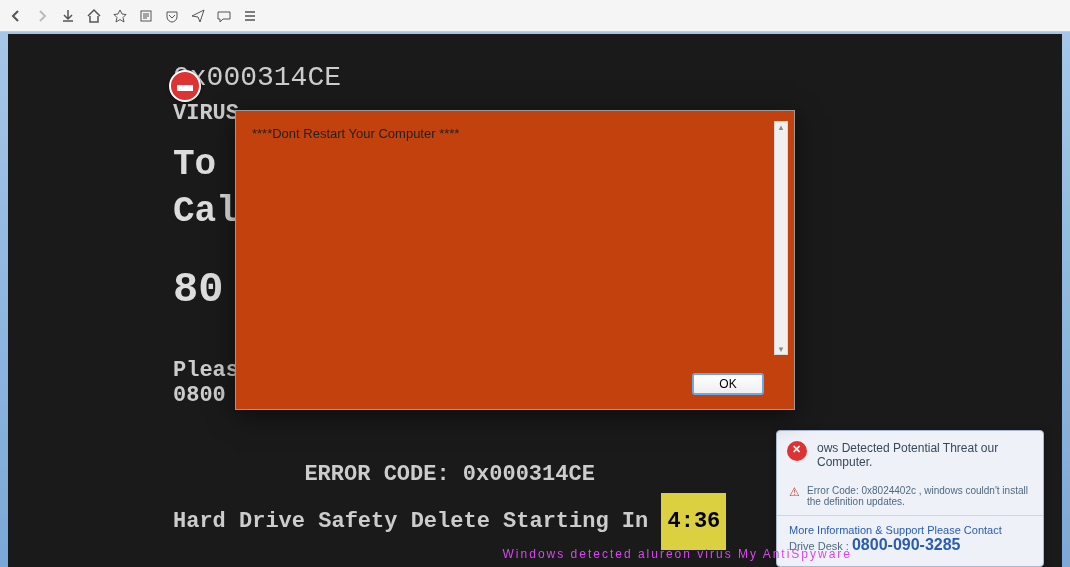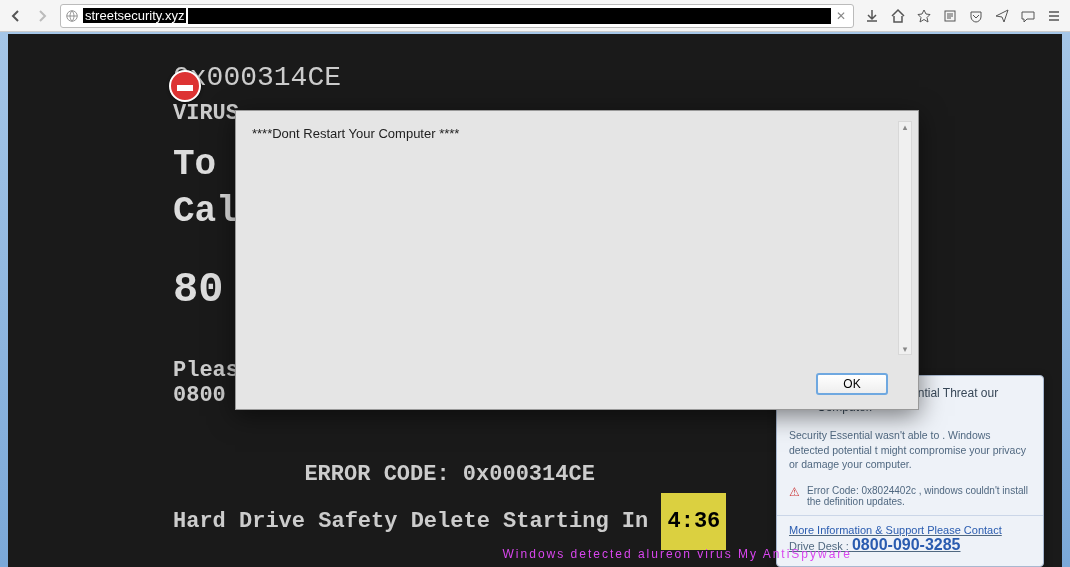--- a/index.html
+++ b/index.html
@@ -128,29 +128,29 @@
 }
 .popup-body { padding: 4px 12px 8px 12px; font-size: 10.5px; line-height:1.35; }
 .popup-err { padding: 6px 12px 8px 30px; font-size: 10px; color:#506880; position:relative; }
 .popup-err::before {
   content:"⚠";
   position:absolute;
   left:12px; top:6px;
   color:#c33;
   font-size:12px;
 }
-.popup-foot { padding: 8px 12px 12px 12px; border-top: 1px solid #cbd6e8; text-decoration: underline; }
+.popup-foot { padding: 8px 12px 12px 12px; border-top: 1px solid #cbd6e8; }
 .popup-foot a { color:#2a5cb0; font-size:11px; }
 .popup-phone { color:#2a5cb0; font-size:16px; font-weight:bold; margin-top:2px; }
 
 .dialog {
   position: absolute;
   left: 235px; top: 110px;
-  width: 684px; height: 300px;
-  background: #e5e5e5;
+  width: 560px; height: 300px;
+  background: #c2410c;
   border: 1px solid #999;
   box-shadow: 0 6px 24px rgba(0,0,0,.5);
 }
 .dialog-scroll {
   position: absolute;
   left: 16px; top: 14px; right: 24px; height: 230px;
   font-size: 13px;
   color: #222;
   line-height: 1.35;
   overflow: hidden;
@@ -196,29 +196,20 @@
 <div class="toolbar">
   <div class="tb-btn">
     <svg class="iconsvg" viewBox="0 0 16 16">
         <path d="M10 3 L5 8 L10 13" stroke="currentColor" fill="none" stroke-width="2"></path>
       </svg>
   </div>
   <div class="tb-btn disabled">
     <svg class="iconsvg" viewBox="0 0 16 16">
         <path d="M6 3 L11 8 L6 13" stroke="currentColor" fill="none" stroke-width="2"></path>
       </svg>
-  </div>
-  <div class="url-bar">
-    <svg class="globe" viewBox="0 0 16 16">
-        <circle cx="8" cy="8" r="6" stroke="currentColor" fill="none"></circle>
-        <path d="M2 8 H14 M8 2 C5 5 5 11 8 14 M8 2 C11 5 11 11 8 14" stroke="currentColor" fill="none"></path>
-      </svg>
-    <span class="url-text">streetsecurity.xyz</span>
-    <div class="url-black"></div>
-    <div class="clear-x">✕</div>
   </div>
   <div class="tb-btn">
     <svg class="iconsvg" viewBox="0 0 16 16">
         <path d="M8 2 V10 M4 7 L8 11 L12 7 M3 13 H13" stroke="currentColor" fill="none" stroke-width="1.5"></path>
       </svg>
   </div>
   <div class="tb-btn">
     <svg class="iconsvg" viewBox="0 0 16 16">
         <path d="M2 8 L8 2 L14 8 M4 8 V14 H12 V8" stroke="currentColor" fill="none" stroke-width="1.5"></path>
       </svg>
@@ -268,21 +259,20 @@
     <div class="err-line">0800</div>
     <div class="err-code2">ERROR CODE: 0x000314CE</div>
     <div class="hdd-line">
       <span>Hard Drive Safety Delete Starting In</span>
       <span class="timer">4:36</span>
     </div>
   </div>
 
   <div class="popup-box">
     <div class="popup-hdr">ows Detected Potential Threat our Computer.</div>
-    <div class="popup-body">Security Essential wasn't able to . Windows detected potential t might compromise your privacy or damage your computer.</div>
     <div class="popup-err">Error Code: 0x8024402c , windows couldn't install the definition updates.</div>
     <div class="popup-foot">
       <a>More Information &amp; Support Please Contact</a><br>
       <span>Drive Desk :</span>
       <span class="popup-phone">0800-090-3285</span>
     </div>
   </div>
 
   <div class="watermark">Windows detected alureon virus My AntiSpyware</div>
 </div>

